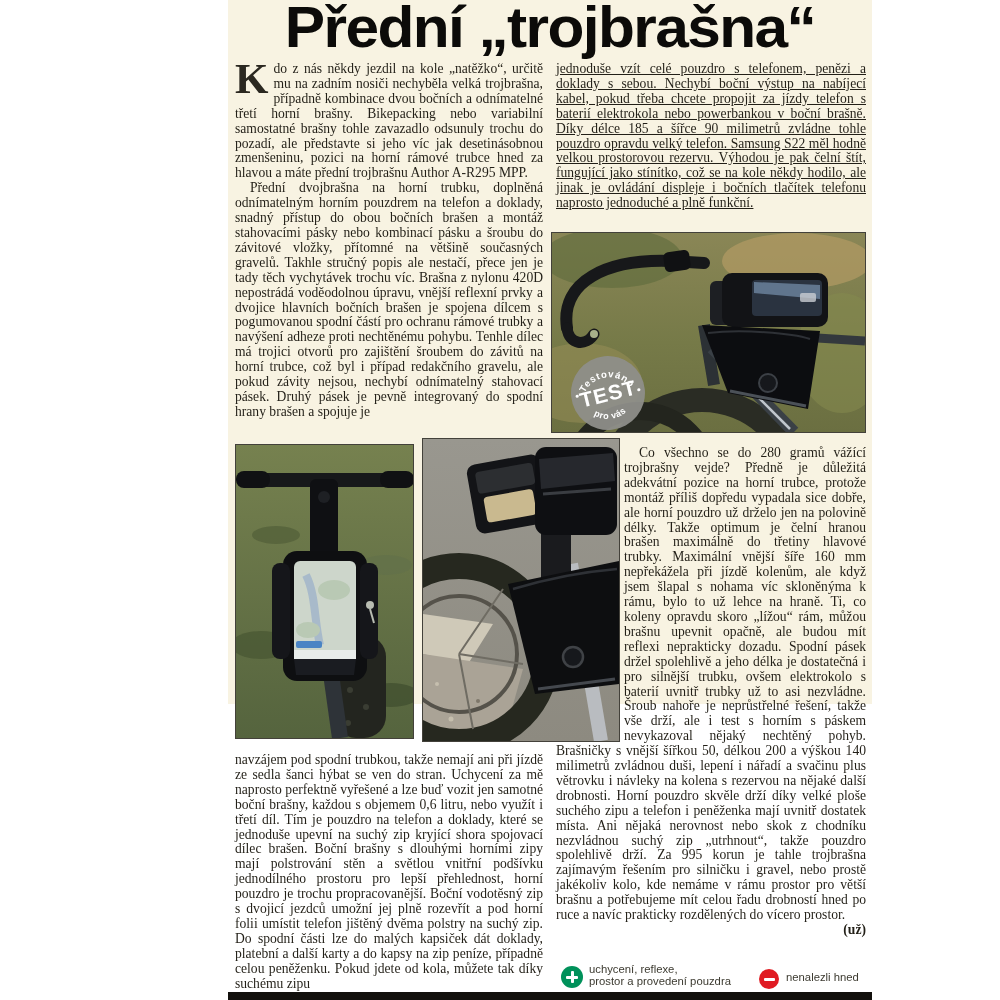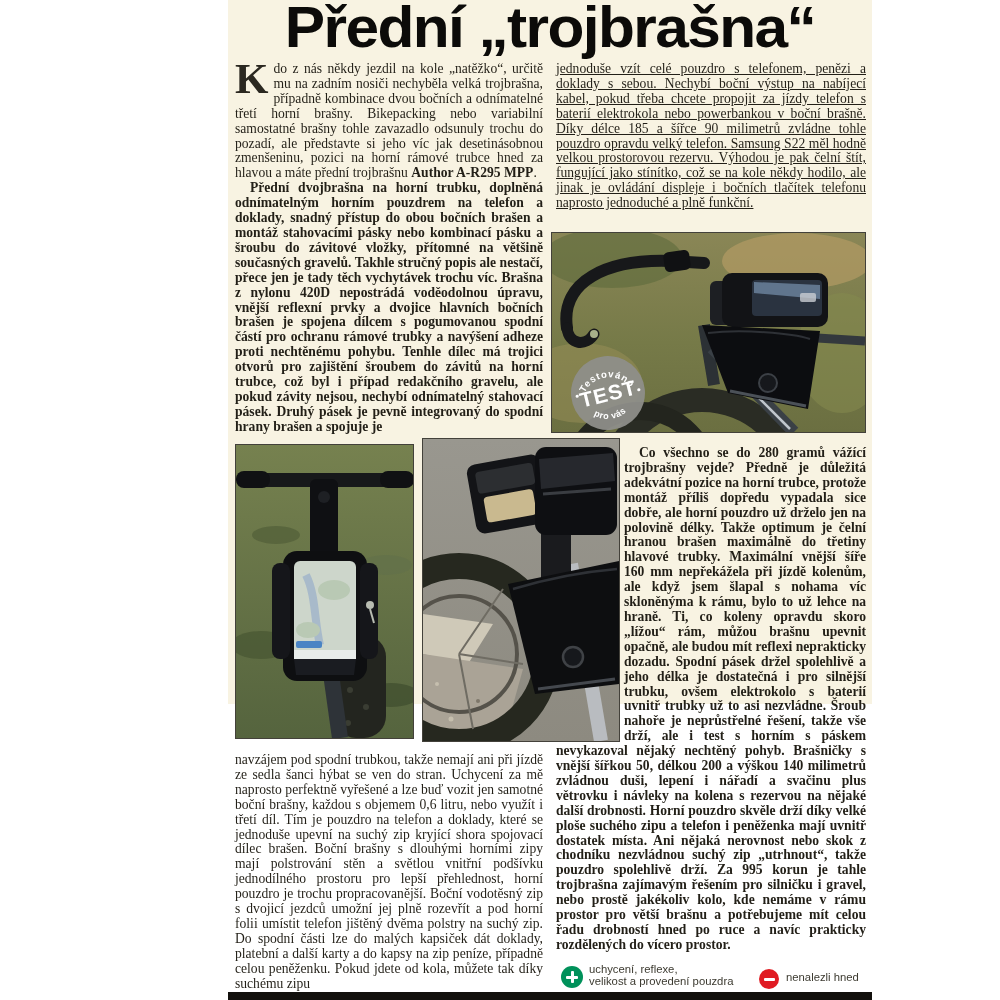--- a/index.html
+++ b/index.html
@@ -8,24 +8,24 @@
   .title{position:absolute;left:0;top:-6px;width:100%;text-align:center;
          font-family:"Liberation Sans",sans-serif;font-weight:800;font-size:57px;
          letter-spacing:-1.5px;transform:scaleX(1.06);transform-origin:center;
          color:#0c0b09;white-space:nowrap;}
   .body-text{font-family:"Liberation Serif",serif;font-size:13.6px;line-height:14.9px;
              text-align:justify;color:#221f17;position:absolute;}
   .col-left-top{left:7px;top:62px;width:308px;}
   .col-left-bottom{left:7px;top:753px;width:308px;font-family:Liberation Serif, serif;}
   .col-right-top{left:328px;top:62px;width:310px;text-decoration:underline;}
   .col-right-main{left:328px;top:446px;width:310px;}
-  .indent{text-indent:15px;font-weight:bold;}
+  .indent{text-indent:15px;}
   .dropcap{float:left;font-family:"Liberation Serif",serif;font-weight:bold;
            font-size:43px;line-height:30px;padding:2px 5px 0 0;color:#2b2820;}
-  .bold{font-weight:bold;}
+  .bold{font-weight:normal;}
   .photo{position:absolute;border:1px solid #43413a;overflow:hidden;background:#777;}
   .photo svg{display:block;}
   .photo1{left:7px;top:444px;width:177px;height:293px;}
   .photo2{left:194px;top:438px;width:196px;height:302px;}
   .photo3{left:323px;top:232px;width:313px;height:199px;}
   .photo2-spacer{float:left;width:68px;height:296px;}
   .signature{text-align:right;font-weight:bold;}
   .badge{position:absolute;left:341px;top:354px;width:78px;height:78px;}
   .verdict-row{position:absolute;font-family:"Liberation Sans",sans-serif;color:#3c3a30;}
   .pros-block{left:333px;top:964px;width:200px;height:30px;}
@@ -110,20 +110,21 @@
           </text>
           <circle cx="8" cy="39" r="1.6" fill="#ffffff"></circle>
           <circle cx="70" cy="39" r="1.6" fill="#ffffff"></circle>
         </g>
       </svg>
     </div>
 
     <div class="body-text col-right-main">
       <div class="photo2-spacer"></div>
       <p class="indent" style="margin:0;">Co všechno se do 280 gramů vážící trojbrašny vejde? Předně je důležitá adekvátní pozice na horní trubce, protože montáž příliš dopředu vypadala sice dobře, ale horní pouzdro už drželo jen na polovině délky. Takže optimum je čelní hranou brašen maximálně do třetiny hlavové trubky. Maximální vnější šíře 160 mm nepřekážela při jízdě kolenům, ale když jsem šlapal s nohama víc skloněnýma k rámu, bylo to už lehce na hraně. Ti, co koleny opravdu skoro „lížou“ rám, můžou brašnu upevnit opačně, ale budou mít reflexi neprakticky dozadu. Spodní pásek držel spolehlivě a jeho délka je dostatečná i pro silnější trubku, ovšem elektrokolo s baterií uvnitř trubky už to asi nezvládne. Šroub nahoře je neprůstřelné řešení, takže vše drží, ale i test s horním s páskem nevykazoval nějaký nechtěný pohyb. Brašničky s vnější šířkou 50, délkou 200 a výškou 140 milimetrů zvládnou duši, lepení i nářadí a svačinu plus větrovku i návleky na kolena s rezervou na nějaké další drobnosti. Horní pouzdro skvěle drží díky velké ploše suchého zipu a telefon i peněženka mají uvnitř dostatek místa. Ani nějaká nerovnost nebo skok z chodníku nezvládnou suchý zip „utrhnout“, takže pouzdro spolehlivě drží. Za 995 korun je tahle trojbrašna zajímavým řešením pro silničku i gravel, nebo prostě jakékoliv kolo, kde nemáme v rámu prostor pro větší brašnu a potřebujeme mít celou řadu drobností hned po ruce a navíc prakticky rozdělených do vícero prostor.</p>
+      <div class="signature">(už)</div>
     </div>
 
     <figure class="photo photo1" style="margin:0;">
       <svg width="177" height="293" viewBox="0 0 177 293">
         <defs>
           <linearGradient id="bg1" x1="0" y1="0" x2="0" y2="1">
             <stop offset="0" stop-color="#76814f"></stop>
               <stop offset="1" stop-color="#55643e"></stop>
           </linearGradient>
         </defs>
@@ -200,21 +201,21 @@
     <div class="body-text col-left-bottom">
       <p style="margin:0;">navzájem pod spodní trubkou, takže nemají ani při jízdě ze sedla šanci hýbat se ven do stran. Uchycení za mě naprosto perfektně vyřešené a lze buď vozit jen samotné boční brašny, každou s objemem 0,6 litru, nebo využít i třetí díl. Tím je pouzdro na telefon a doklady, které se jednoduše upevní na suchý zip kryjící shora spojovací dílec brašen. Boční brašny s dlouhými horními zipy mají polstrování stěn a světlou vnitřní podšívku jednodílného prostoru pro lepší přehlednost, horní pouzdro je trochu propracovanější. Boční vodotěsný zip s dvojicí jezdců umožní jej plně rozevřít a pod horní folii umístit telefon jištěný dvěma polstry na suchý zip. Do spodní části lze do malých kapsiček dát doklady, platební a další karty a do kapsy na zip peníze, případně celou peněženku. Pokud jdete od kola, můžete tak díky suchému zipu</p>
     </div>
 
     <div class="verdict-row pros-block">
       <div class="verdict-icon pros-icon">
         <div class="plus-h"></div>
         <div class="plus-v"></div>
       </div>
       <div class="verdict-label">uchycení, reflexe,
-velikost a provedení pouzdra</div>
+prostor a provedení pouzdra</div>
     </div>
 
     <div class="verdict-row cons-block">
       <div class="verdict-icon cons-icon">
         <div class="minus-h"></div>
       </div>
       <div class="verdict-label">nenalezli hned</div>
     </div>
 
     <div class="bottom-rule"></div>

